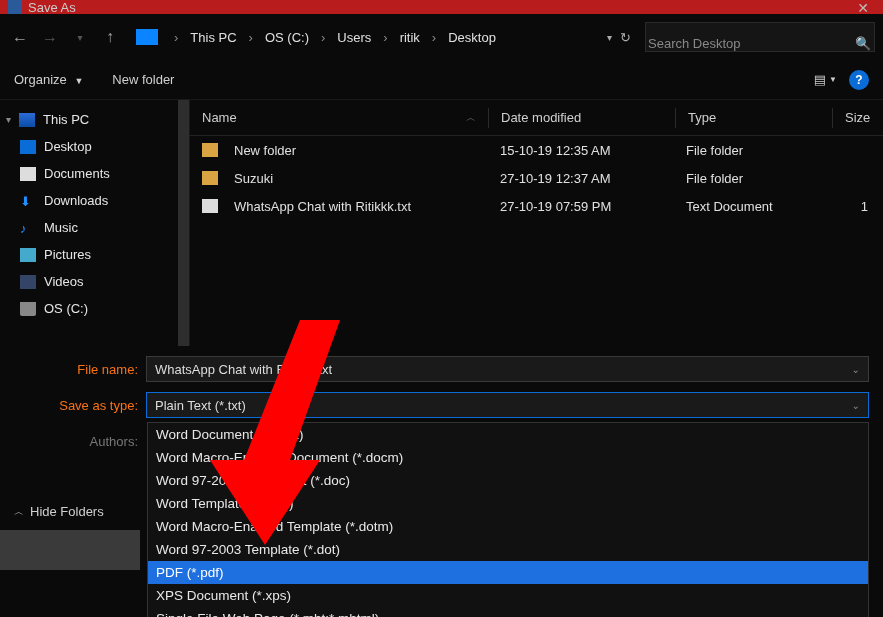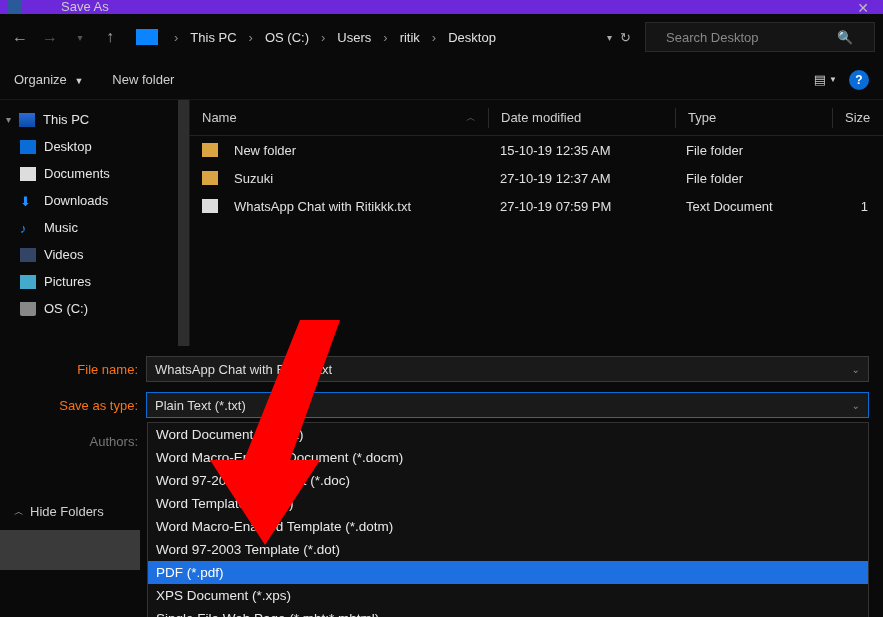--- a/index.html
+++ b/index.html
@@ -8,27 +8,26 @@
     background: #0a0a0a;
     color: #d0d0d0;
     font-size: 13px;
     width: 883px;
     height: 617px;
     overflow: hidden;
     position: relative;
   }
   .titlebar {
     height: 14px;
-    background: #6d28d9;
+    background: #b91c1c;
     display: flex;
-    align-items: flex-end;
+    align-items: center;
     padding-left: 8px;
     color: #ccc;
     font-size: 13px;
-    gap: 33px;
   }
   .titlebar .app-icon { width: 14px; height: 14px; background: #2a5a9a; margin-right: 6px; }
   .titlebar .close { position: absolute; right: 14px; top: 0; color: #bbb; font-size: 14px; }
   .navbar {
     display: flex;
     align-items: center;
     height: 46px;
     padding: 0 8px;
     gap: 6px;
   }
@@ -49,22 +48,22 @@
     padding-left: 2px;
   }
   .crumb { padding: 2px 4px; cursor: pointer; }
   .sep { color: #888; padding: 0 4px; }
   .refresh-area { display:flex; align-items:center; gap:8px; padding-right:8px; color:#aaa;}
   .search-box {
     width: 230px; height: 30px;
     background: #151515;
     border: 1px solid #2a2a2a;
     color: #888;
-    display: flex; align-items: center;
-    padding: 0 20px;
+    display: flex; align-items: flex-end;
+    padding: 0 2px;
     justify-content: space-between;
   }
   .toolbar {
     display: flex; align-items: center;
     height: 40px; padding: 0 14px;
     gap: 29px;
     border-bottom: 1px solid #1a1a1a;
   }
   .tool-link { color: #d0d0d0; cursor: pointer; }
   .toolbar-right { margin-left: auto; display: flex; align-items: center; gap: 12px; }
@@ -249,26 +248,26 @@
     </div>
     <div class="side-item">
       <span class="side-ico dl">⬇</span>
       <span>Downloads</span>
     </div>
     <div class="side-item">
       <span class="side-ico music">♪</span>
       <span>Music</span>
     </div>
     <div class="side-item">
+      <span class="side-ico pic"></span>
+      <span>Pictures</span>
+    </div>
+    <div class="side-item">
       <span class="side-ico vid"></span>
       <span>Videos</span>
-    </div>
-    <div class="side-item">
-      <span class="side-ico pic"></span>
-      <span>Pictures</span>
     </div>
     <div class="side-item rel">
       <span class="side-ico drive"></span>
       <span>OS (C:)</span>
       <span class="side-expand" style="font-size:10px">⌄</span>
     </div>
   </div>
 
   <div class="drag-strip"></div>
 

